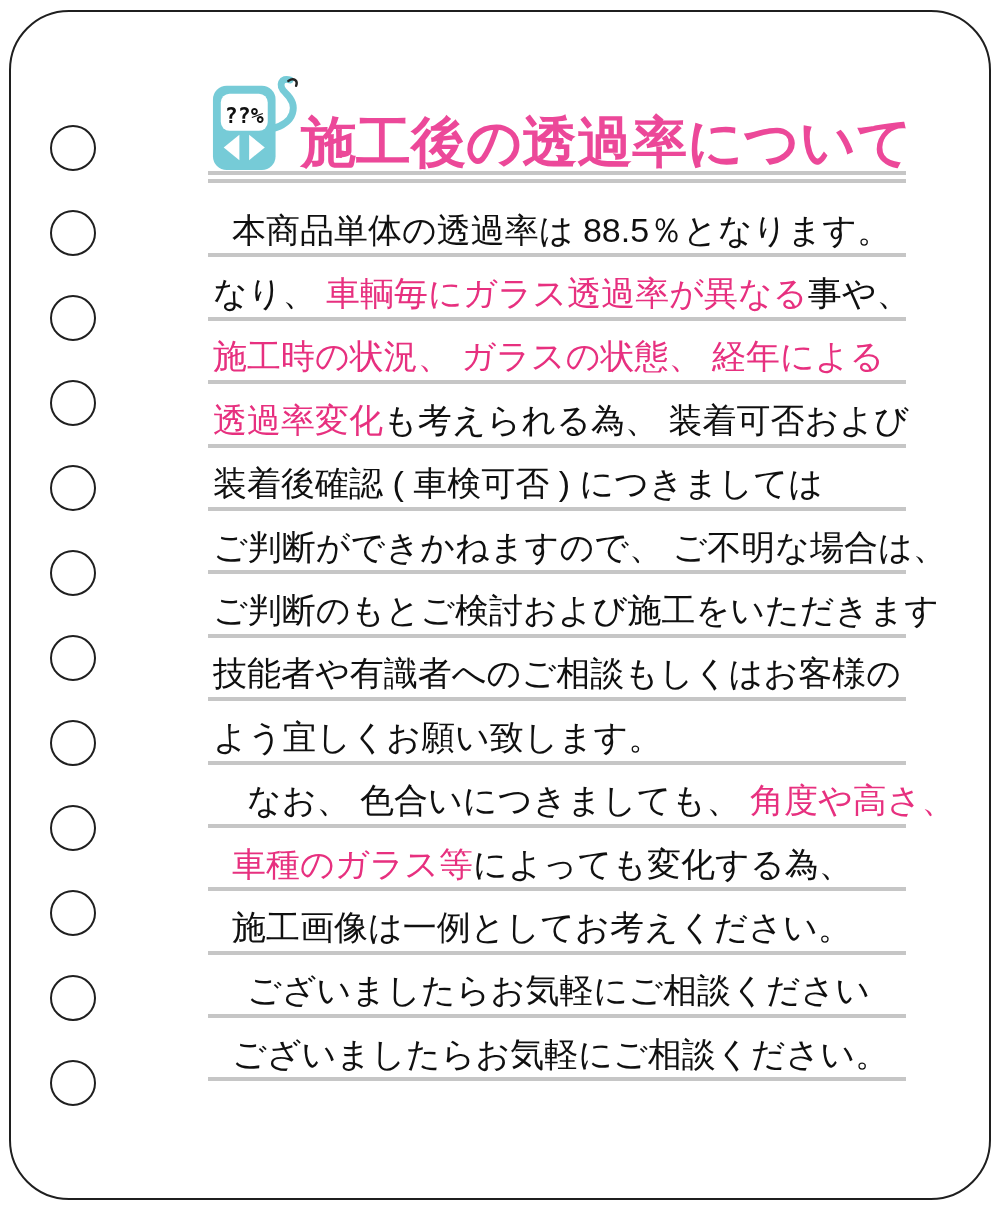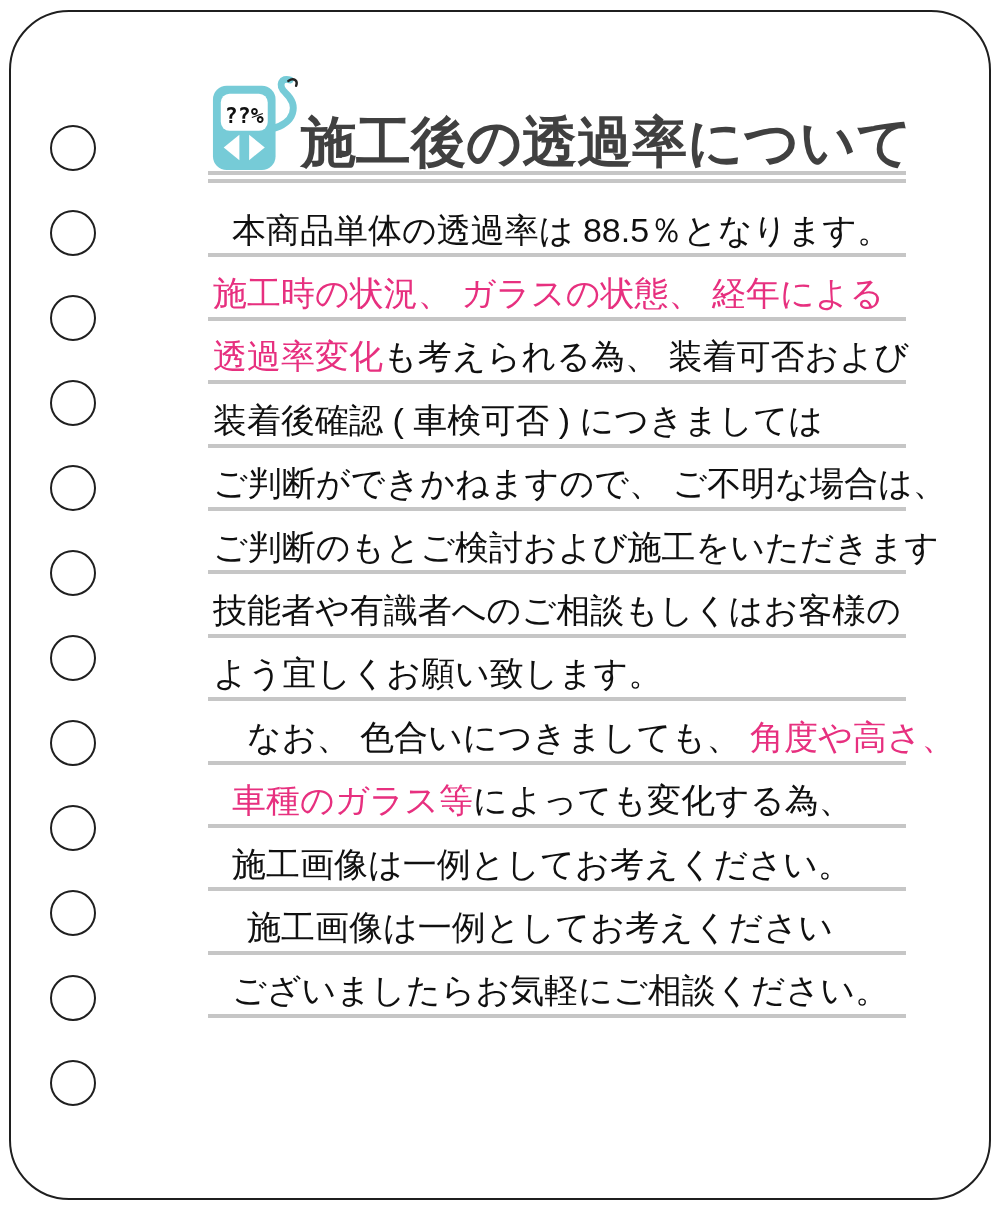--- a/index.html
+++ b/index.html
@@ -49,21 +49,21 @@
   .meter-icon {
     width: 90px;
     height: 98px;
     flex: 0 0 auto;
   }
   .page-title {
     margin: 12px 0 2px 0;
     font-size: 55px;
     line-height: 1;
     font-weight: 900;
-    color: #404040;
+    color: #ec4899;
     letter-spacing: 0;
     white-space: pre;
     text-align: right;
   }
   
   .title-divider {
     position: absolute;
     left: 197px;
     top: 159px;
     width: 698px;
@@ -130,28 +130,29 @@
         <polygon points="29,62 13,75 29,88" fill="#ffffff"></polygon>
         <polygon points="39,62 55,75 39,88" fill="#ffffff"></polygon>
       </svg>
       <h1 class="page-title">施工後の透過率について</h1>
     </div>
 
     <div class="title-divider"></div>
 
     <div class="lines" id="lines">
         <div class="text-line"><span class="seg">  本商品単体の透過率は 88.5％となります。</span></div>
+        <div class="text-line"><span class="seg">なり、 </span><span class="seg hl">車輌毎にガラス透過率が異なる</span><span class="seg">事や、</span></div>
         <div class="text-line"><span class="seg hl">施工時の状況、 ガラスの状態、 経年による</span></div>
         <div class="text-line"><span class="seg hl">透過率変化</span><span class="seg">も考えられる為、 装着可否および</span></div>
         <div class="text-line"><span class="seg">装着後確認 ( 車検可否 ) につきましては</span></div>
         <div class="text-line"><span class="seg">ご判断ができかねますので、 ご不明な場合は、</span></div>
         <div class="text-line"><span class="seg">ご判断のもとご検討および施工をいただきます</span></div>
         <div class="text-line"><span class="seg">技能者や有識者へのご相談もしくはお客様の</span></div>
         <div class="text-line"><span class="seg">よう宜しくお願い致します。</span></div>
         <div class="text-line"><span class="seg">　なお、 色合いにつきましても、 </span><span class="seg hl">角度や高さ、</span></div>
         <div class="text-line"><span class="seg">  </span><span class="seg hl">車種のガラス等</span><span class="seg">によっても変化する為、</span></div>
         <div class="text-line"><span class="seg">  施工画像は一例としてお考えください。</span></div>
-        <div class="text-line"><span class="seg">　施工画像は一例としてお考えください</span></div>
+        <div class="text-line"><span class="seg">　ございましたらお気軽にご相談ください</span></div>
         <div class="text-line"><span class="seg">  ございましたらお気軽にご相談ください。</span></div>
       </div>
 
   </div>
 </div>
 
 </body></html>

